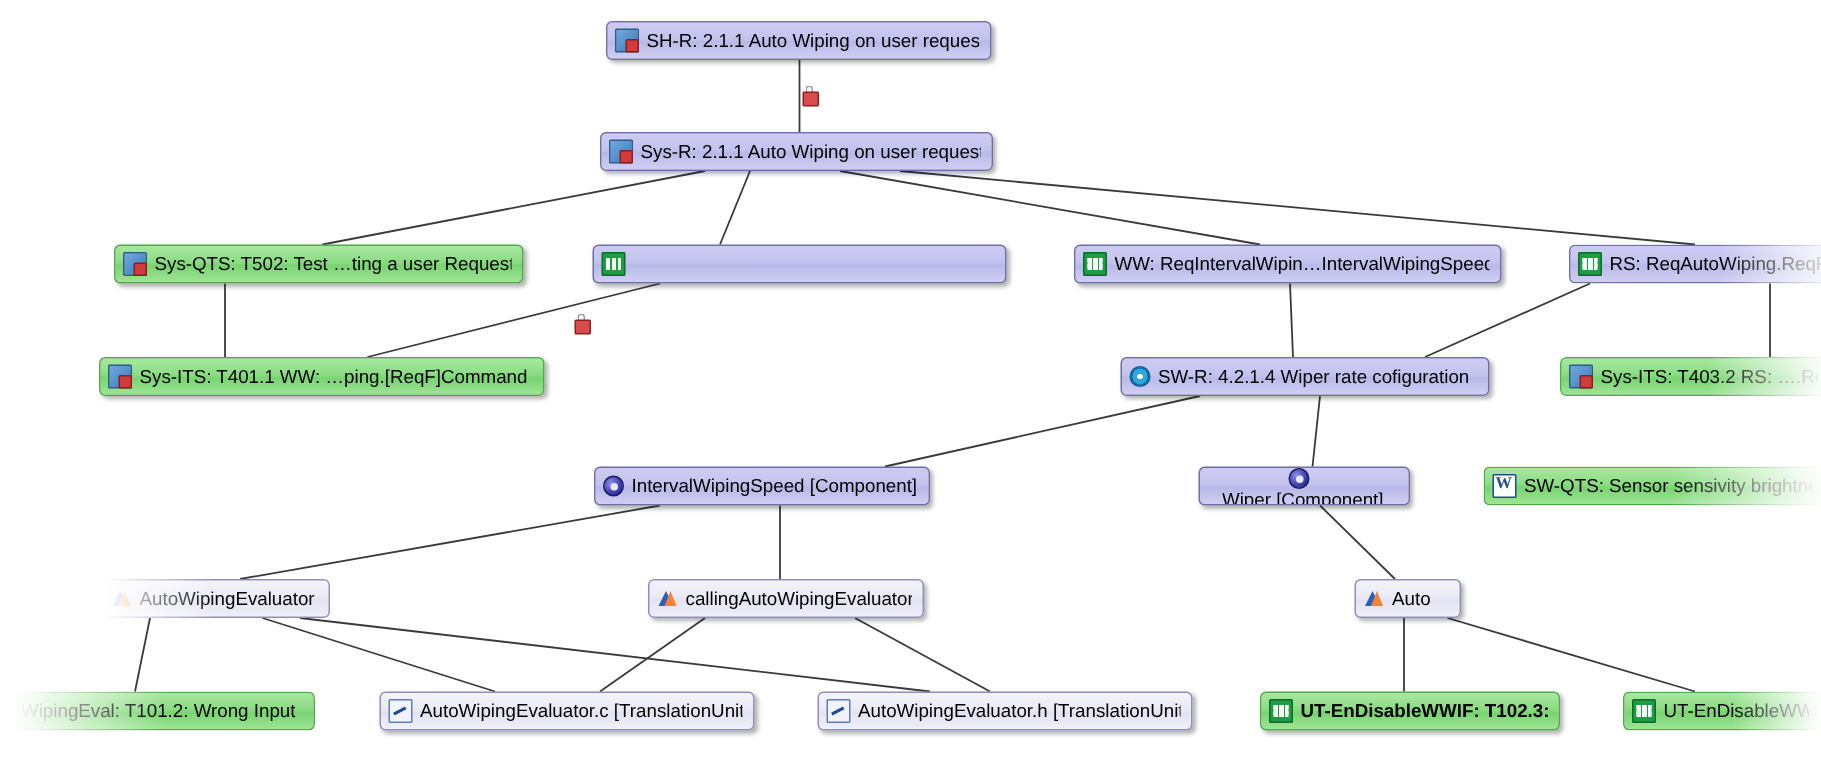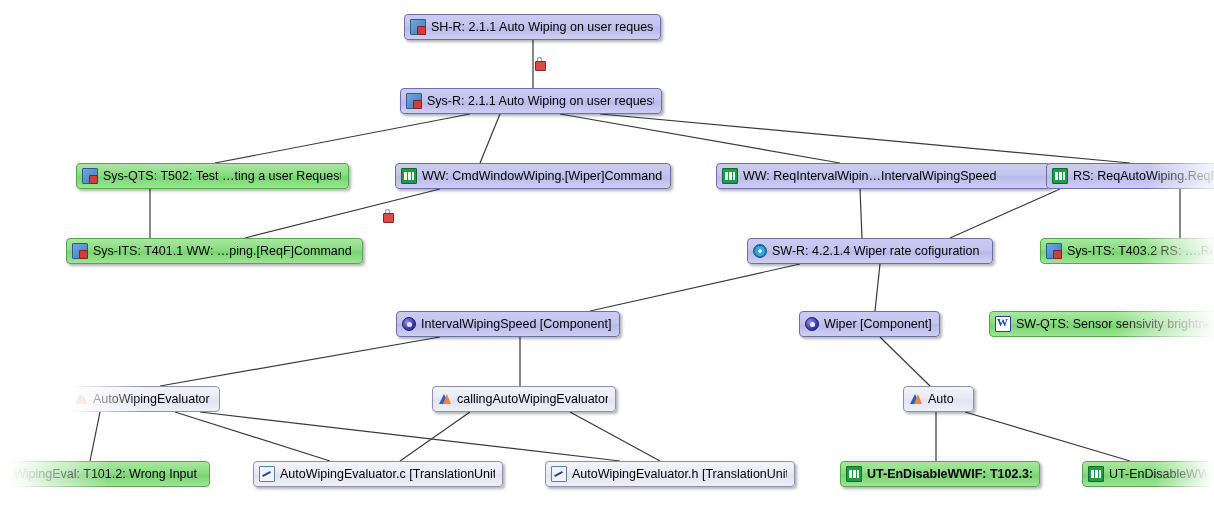--- a/index.html
+++ b/index.html
@@ -250,23 +250,22 @@
     <div class="node purple" style="left: 400px; top: 88px; width: 262px;">
       <span class="ico ico-doclock"></span>
       <span class="lbl">Sys-R: 2.1.1 Auto Wiping on user request</span>
     </div>
     <div class="node green" style="left: 76px; top: 163px; width: 273px;">
       <span class="ico ico-doclock"></span>
       <span class="lbl">Sys-QTS: T502: Test …ting a user Request</span>
     </div>
     <div class="node purple" style="left: 395px; top: 163px; width: 276px;">
       <span class="ico ico-spreadsheet"></span>
-      <span class="lbl">WW: CmdWindowWiping.[Wiper]Command</span>
-    </div>
-    <div class="node purple" style="left: 716px; top: 163px; width: 335px;">
+    </div>
+    <div class="node purple" style="left: 716px; top: 163px; width: 285px;">
       <span class="ico ico-spreadsheet"></span>
       <span class="lbl">WW: ReqIntervalWipin…IntervalWipingSpeed</span>
     </div>
     <div class="node purple fade-right" style="left: 1046px; top: 163px; width: 185px;">
       <span class="ico ico-spreadsheet"></span>
       <span class="lbl">RS: ReqAutoWiping.ReqF</span>
     </div>
     <div class="node green" style="left: 66px; top: 238px; width: 297px;">
       <span class="ico ico-doclock"></span>
       <span class="lbl">Sys-ITS: T401.1 WW: …ping.[ReqF]Command</span>
@@ -276,21 +275,21 @@
       <span class="lbl">SW-R: 4.2.1.4 Wiper rate cofiguration</span>
     </div>
     <div class="node green fade-right" style="left: 1040px; top: 238px; width: 180px;">
       <span class="ico ico-doclock"></span>
       <span class="lbl">Sys-ITS: T403.2 RS: ….ReqF</span>
     </div>
     <div class="node purple" style="left: 396px; top: 311px; width: 224px;">
       <span class="ico ico-component"></span>
       <span class="lbl">IntervalWipingSpeed [Component]</span>
     </div>
-    <div class="node purple" style="left: 799px; top: 311px; width: 141px;">
+    <div class="node purple" style="left: 799px; top: 311px; width: 141px; flex-direction: column;">
       <span class="ico ico-component"></span>
       <span class="lbl">Wiper [Component]</span>
     </div>
     <div class="node green fade-right" style="left: 989px; top: 311px; width: 228px;">
       <span class="ico ico-word"></span>
       <span class="lbl">SW-QTS: Sensor sensivity brightness</span>
     </div>
     <div class="node light fade-left" style="left: 68px; top: 386px; width: 152px; text-align: center;">
       <span class="ico ico-module"></span>
       <span class="lbl">AutoWipingEvaluator</span>

